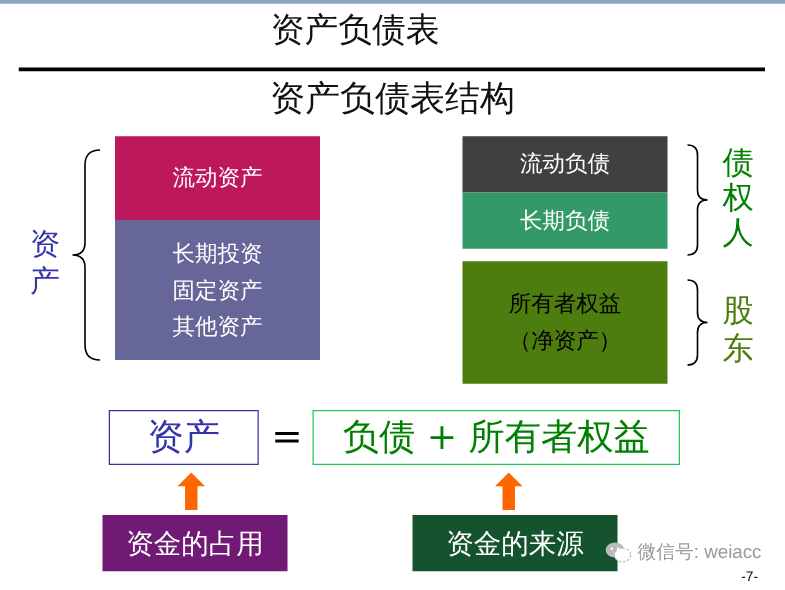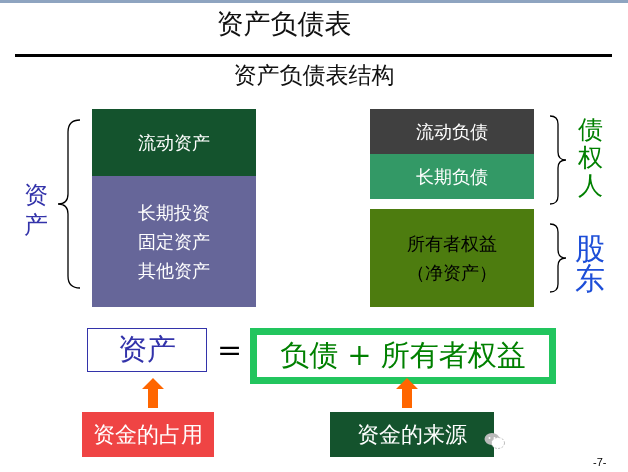--- a/index.html
+++ b/index.html
@@ -1,21 +1,21 @@
 <!DOCTYPE html>
 <html><head>
 <meta charset="utf-8">
 <style>
   html, body { margin:0; padding:0; }
   body { width:628px; height:472px; position:relative; background:#ffffff; overflow:hidden;
          font-family:"DejaVu Serif","Liberation Serif",serif; }
   .topbar { position:absolute; left:0; top:0; width:628px; height:3px; background:#8ea4c0; }
   .title { position:absolute; left:0; top:6px; width:568px; text-align:center; font-size:27px; color:#111; }
   .rule { position:absolute; left:15px; top:54px; width:597px; height:3px; background:#000; }
-  .subtitle { position:absolute; left:0; top:60px; width:628px; text-align:center; font-size:23px; color:#111; }
+  .subtitle { position:absolute; left:0; top:60px; width:628px; text-align:center; font-size:28px; color:#111; }
   .blk { position:absolute; color:#fff; display:flex; align-items:center; justify-content:center;
          text-align:center; font-size:18px; line-height:29px; white-space:pre-line; }
   .side { position:absolute; font-size:24px; line-height:28px; width:28px; text-align:right; }
   .brace { position:absolute; }
   .eqbox { position:absolute; font-size:29px; display:flex; align-items:center; justify-content:center; }
   .eq { position:absolute; font-size:30px; color:#000; }
   .arrow { position:absolute; }
   .src { position:absolute; color:#fff; font-size:22px; display:flex; align-items:center; justify-content:center; }
   .wm { position:absolute; left:484px; top:432px; font-family:"Liberation Sans",sans-serif; font-size:15px; color:#999; display:flex; align-items:center; gap:4px; }
   .pg { position:absolute; left:593px; top:456px; font-family:"Liberation Sans",sans-serif; font-size:11px; color:#000; }
@@ -25,55 +25,56 @@
 
 <div class="topbar"></div>
 <div class="title">资产负债表</div>
 <div class="rule"></div>
 <div class="subtitle">资产负债表结构</div>
 
 <div class="side" style="left:20px; top:180px; color:#3333aa; font-size:24px; line-height:30px; word-break:break-all;">资产</div>
 <svg class="brace" style="left:56px; top:118px;" width="26" height="172" viewBox="0 0 26 172">
   <path d="M24 2 Q12 2 12 14 L12 76 Q12 86 2 86 Q12 86 12 96 L12 158 Q12 170 24 170" fill="none" stroke="#000" stroke-width="1.3"></path>
 </svg>
-<div class="blk" style="left:92px; top:109px; width:164px; height:67px; background:#14532d;">流动资产</div>
-<div class="blk" style="left:92px; top:176px; width:164px; height:131px; background:#666699;">长期投资
+<div class="blk" style="left:92px; top:109px; width:164px; height:67px; background:#be185d;">流动资产</div>
+<div class="blk" style="left:92px; top:176px; width:164px; height:112px; background:#666699;">长期投资
 固定资产
 其他资产</div>
 
 <div class="blk" style="left:370px; top:109px; width:164px; height:45px; background:#404040;">流动负债</div>
 <div class="blk" style="left:370px; top:154px; width:164px; height:45px; background:#339966;">长期负债</div>
 <div class="blk" style="left:370px; top:209px; width:164px; height:98px; background:#4d7c0f; color:#000;">所有者权益
 （净资产）</div>
 
 <svg class="brace" style="left:548px; top:114px;" width="20" height="92" viewBox="0 0 20 92">
   <path d="M2 2 Q10 2 10 10 L10 38 Q10 46 18 46 Q10 46 10 54 L10 82 Q10 90 2 90" fill="none" stroke="#000" stroke-width="1.3"></path>
 </svg>
 <div class="side" style="left:575px; top:116px; color:#008000; font-size:25px; line-height:28px; word-break:break-all;">债权人</div>
 
 <svg class="brace" style="left:548px; top:222px;" width="20" height="72" viewBox="0 0 20 72">
   <path d="M2 2 Q10 2 10 10 L10 28 Q10 36 18 36 Q10 36 10 44 L10 62 Q10 70 2 70" fill="none" stroke="#000" stroke-width="1.3"></path>
 </svg>
-<div class="side" style="left:575px; top:234px; color:#1d4ed8; font-size:30px; line-height:30px; word-break:break-all;">股东</div>
+<div class="side" style="left:575px; top:234px; color:#4d7c0f; font-size:25px; line-height:30px; word-break:break-all;">股东</div>
 
 <div class="eqbox" style="left:87px; top:328px; width:118px; height:42px; border:1px solid #3333aa; color:#3333aa;">资产</div>
 <div class="eq" style="left:217px; top:332px;">=</div>
-<div class="eqbox" style="left:250px; top:328px; width:292px; height:42px; border:7px solid #22c55e; color:#008000; white-space:pre;">负债 + 所有者权益</div>
+<div class="eqbox" style="left:250px; top:328px; width:292px; height:42px; border:1px solid #22c55e; color:#008000; white-space:pre;">负债 + 所有者权益</div>
 
 <svg class="arrow" style="left:142px; top:378px;" width="22" height="30" viewBox="0 0 22 30">
   <polygon points="11,0 22,11 16,11 16,30 6,30 6,11 0,11" fill="#ff6600"></polygon>
 </svg>
 <svg class="arrow" style="left:396px; top:378px;" width="22" height="30" viewBox="0 0 22 30">
   <polygon points="11,0 22,11 16,11 16,30 6,30 6,11 0,11" fill="#ff6600"></polygon>
 </svg>
 
-<div class="src" style="left:82px; top:412px; width:132px; height:45px; background:#ef4444;">资金的占用</div>
+<div class="src" style="left:82px; top:412px; width:148px; height:45px; background:#701a75;">资金的占用</div>
 <div class="src" style="left:330px; top:412px; width:164px; height:45px; background:#14532d;">资金的来源</div>
 
 <div class="wm">
   <svg width="22" height="18" viewBox="0 0 22 18">
     <ellipse cx="8" cy="7" rx="7.5" ry="6" fill="#bbb"></ellipse>
     <ellipse cx="14" cy="11" rx="6.5" ry="5.5" fill="#fff" stroke="#bbb" stroke-width="1" stroke-dasharray="2 1.5"></ellipse>
     <circle cx="5.5" cy="6" r="1" fill="#fff"></circle>
       <circle cx="10.5" cy="6" r="1" fill="#fff"></circle>
   </svg>
+  <span>微信号: weiacc</span>
 </div>
 <div class="pg">-7-</div>
 
 </body></html>

